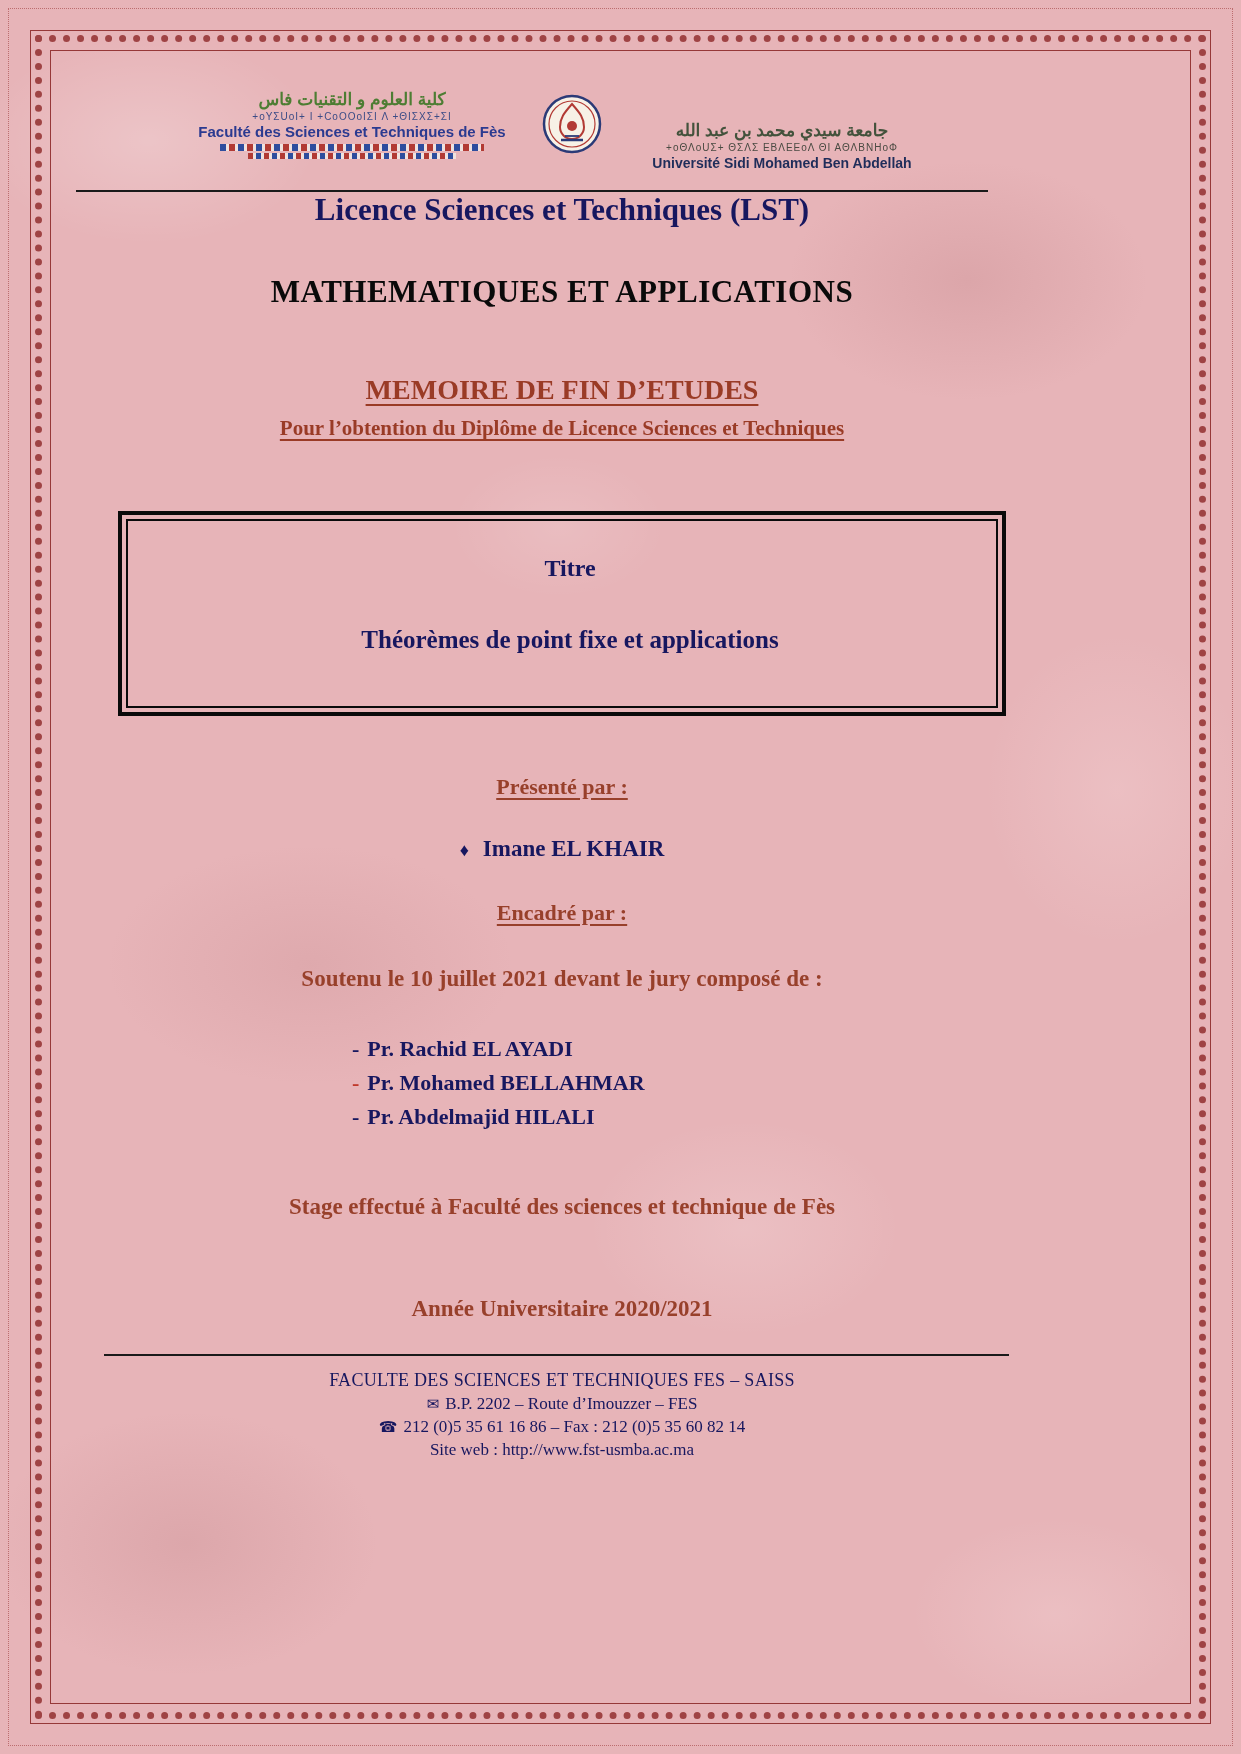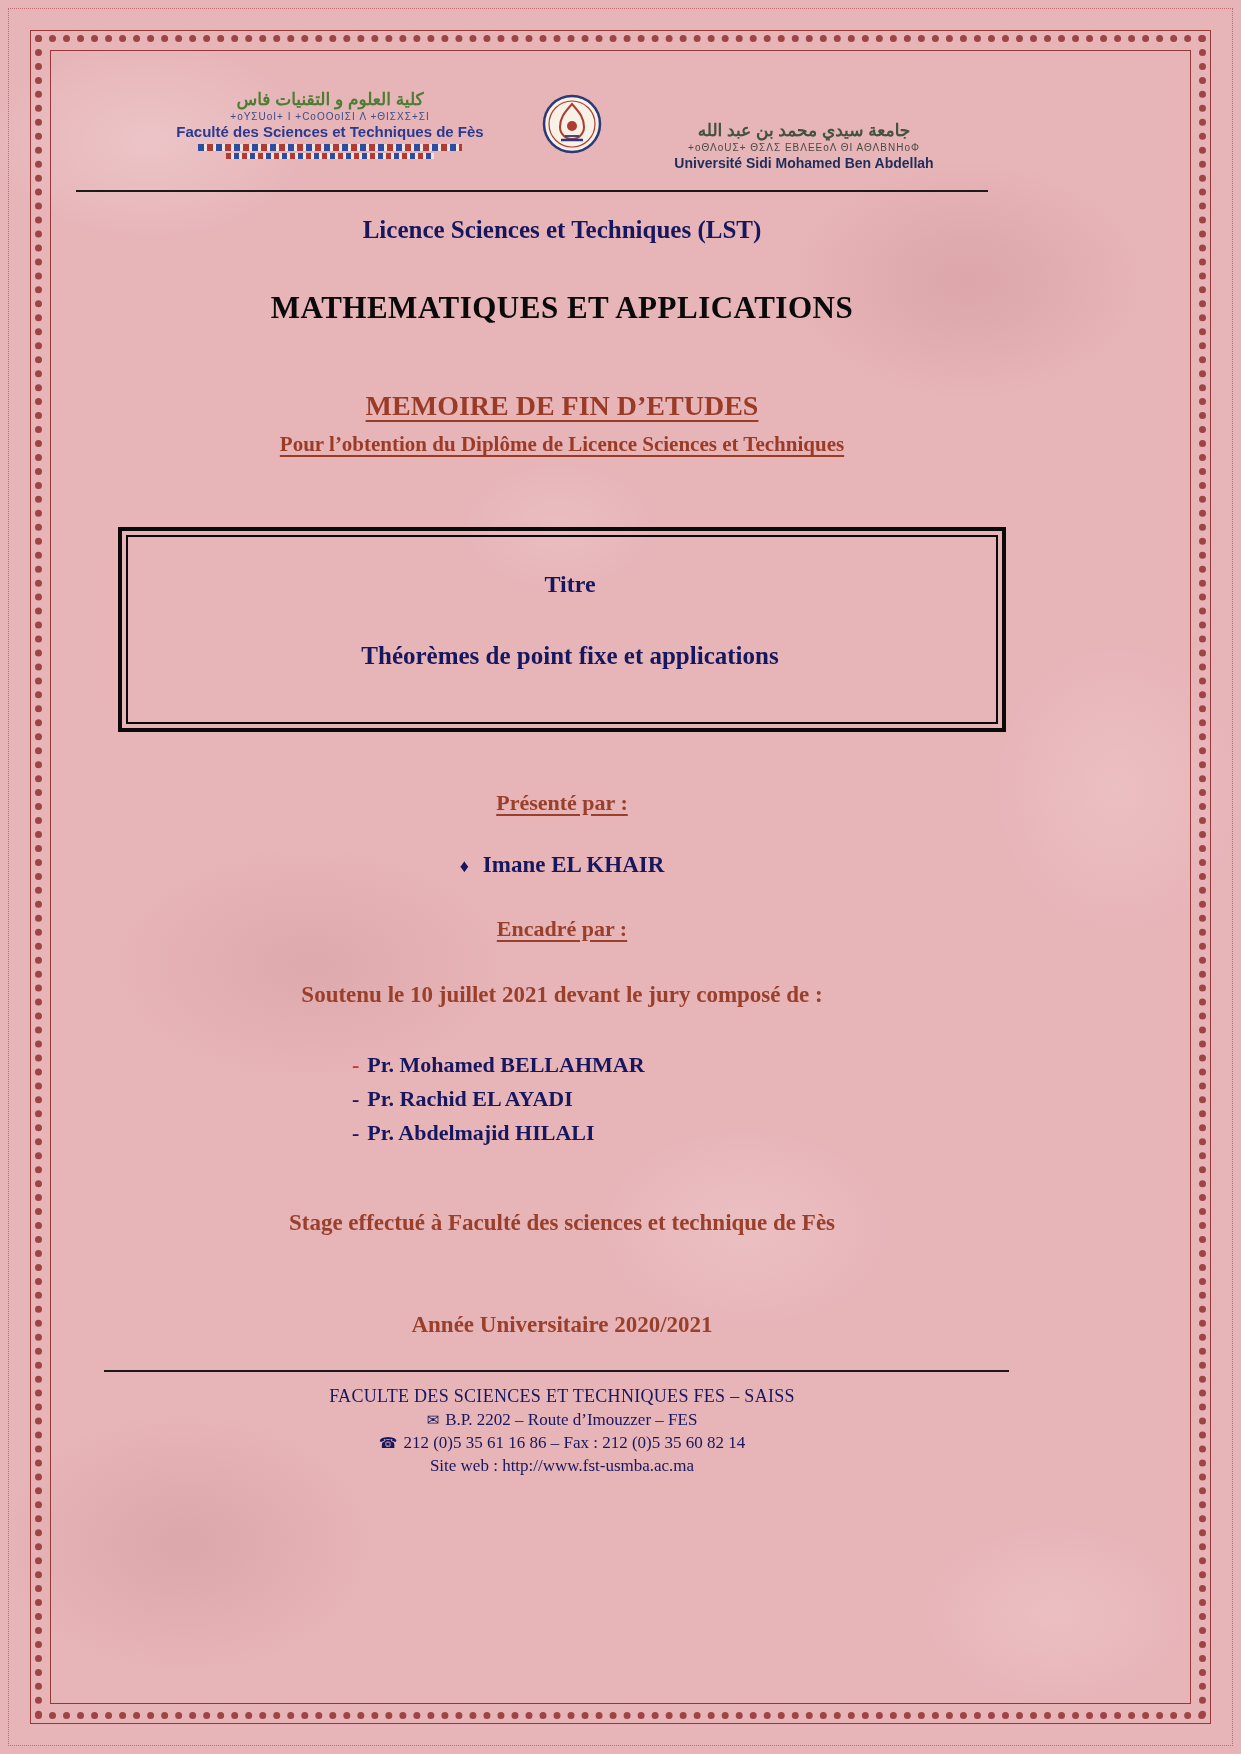--- a/index.html
+++ b/index.html
@@ -32,41 +32,41 @@
   .content{
     position:relative;
     width:1000px;
     margin-left:62px;
     padding-top:72px;
     text-align:center;
   }
   
   .header{
     display:flex;align-items:center;justify-content:center;
-    gap:50px;height:104px;
+    gap:28px;height:104px;
   }
   .logo-left,.logo-right{font-family:"Liberation Sans", sans-serif;}
   .logo-left{width:320px;text-align:center;}
   .logo-right{width:300px;text-align:center;}
   .arabic-green{color:#4d7d33;font-size:17px;font-weight:bold;direction:rtl;}
   .arabic-dark{color:#43523c;font-size:17px;font-weight:bold;direction:rtl;margin-top:42px;}
   .tifinagh{color:#3c4c86;font-size:10px;letter-spacing:1px;margin-top:1px;}
   .tifinagh-dark{color:#4a4a42;font-size:10px;letter-spacing:1px;margin-top:1px;}
   .logo-fr-left{color:#2b3a90;font-size:15px;font-weight:bold;margin-top:1px;}
   .logo-fr-right{color:#1f2d5a;font-size:14px;font-weight:bold;margin-top:2px;}
   .deco-strip{height:7px;margin:4px 28px 0 28px;
     background:repeating-linear-gradient(90deg,#2e4d9e 0 6px,#efe2df 6px 9px,#b23a34 9px 15px,#efe2df 15px 18px);}
   .deco-strip2{height:6px;margin:2px 56px 0 56px;
     background:repeating-linear-gradient(90deg,#b23a34 0 5px,#efe2df 5px 8px,#2e4d9e 8px 13px,#efe2df 13px 16px);}
   .emblem{width:64px;height:100px;display:flex;align-items:center;justify-content:center;}
 
   .rule{border:0;border-top:2px solid #1a1a1a;width:912px;margin:14px 0 0 14px;}
 
   
-  .t-program{margin-top:24px;font-size:25px;font-weight:bold;color:#17175f;}
+  .t-program{font-size:31px;font-weight:bold;color:#17175f;}
   .t-department{margin-top:46px;font-size:31px;font-weight:bold;color:#0a0a0a;letter-spacing:.5px;}
   .t-memoir{margin-top:64px;font-size:28px;font-weight:bold;color:#9a3b26;
     text-decoration:underline;text-underline-offset:5px;}
   .t-subtitle{margin-top:10px;font-size:21px;font-weight:bold;color:#9a3b26;
     text-decoration:underline;text-underline-offset:4px;}
 
   
   .titlebox-outer{margin:70px auto 0 auto;width:872px;border:4px solid #0a0a0a;padding:4px;}
   .titlebox-inner{border:2px solid #0a0a0a;padding:34px 4px 52px 20px;}
   .box-label{font-size:24px;font-weight:bold;color:#17175f;}
@@ -153,24 +153,24 @@
     <div class="red-heading presented-heading">Présenté par :</div>
     <div class="person">
       <span class="bullet">♦</span><span>Imane EL KHAIR</span>
     </div>
 
     <div class="red-heading encadre-heading">Encadré par :</div>
 
     <div class="soutenu">Soutenu le  10 juillet 2021 devant le jury composé de :</div>
     <div class="jury">
       <div class="jury-row">
-        <span class="jury-dash red">-</span><span>Pr. Mohamed BELLAHMAR</span>
+        <span class="jury-dash">-</span><span>Pr. Rachid EL AYADI</span>
       </div>
       <div class="jury-row">
-        <span class="jury-dash">-</span><span>Pr. Rachid EL AYADI</span>
+        <span class="jury-dash red">-</span><span>Pr. Mohamed BELLAHMAR</span>
       </div>
       <div class="jury-row">
         <span class="jury-dash">-</span><span>Pr. Abdelmajid HILALI</span>
       </div>
     </div>
 
     <div class="stage">Stage effectué à Faculté des sciences et technique de Fès</div>
     <div class="year">Année Universitaire  2020/2021</div>
 
     <hr class="rule2">

